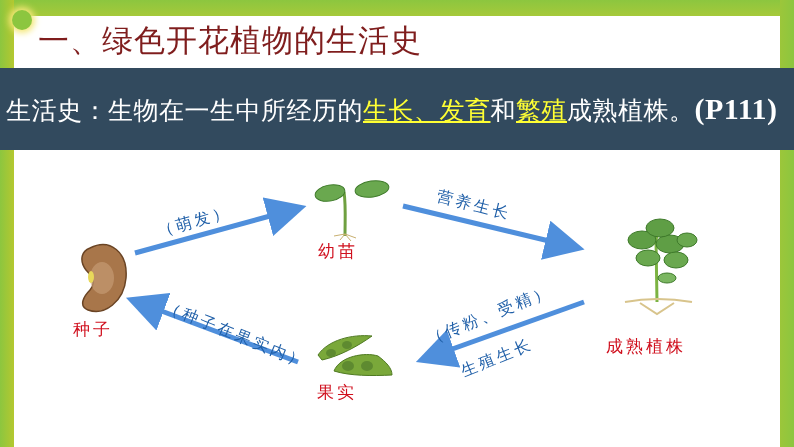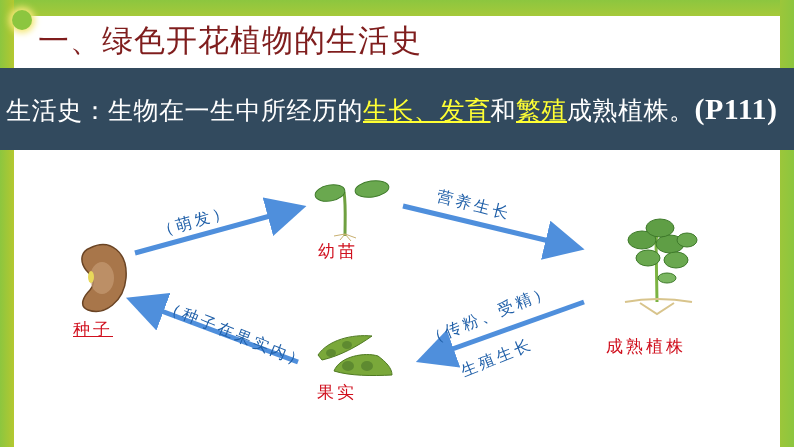--- a/index.html
+++ b/index.html
@@ -79,16 +79,16 @@
     <ellipse cx="367" cy="366" rx="6" ry="5" fill="#5e8a30"></ellipse>
   </g>
 </svg>
 
 <div class="arrow-label" style="left:158px;top:222px;transform:rotate(-16deg);">（萌发）</div>
 <div class="arrow-label" style="left:437px;top:186px;transform:rotate(14deg);">营养生长</div>
 <div class="arrow-label" style="left:428px;top:330px;transform:rotate(-22deg);">（传粉、受精）</div>
 <div class="arrow-label" style="left:462px;top:362px;transform:rotate(-22deg);">生殖生长</div>
 <div class="arrow-label" style="left:165px;top:296px;transform:rotate(22deg);">（种子在果实内）</div>
 
-<div class="stage" style="left:73px;top:318px;text-decoration:underline;">种子</div>
+<div class="stage" style="left:73px;top:318px;">种子</div>
 <div class="stage" style="left:318px;top:240px;">幼苗</div>
 <div class="stage" style="left:606px;top:318px;margin-top:17px;">成熟植株</div>
 <div class="stage" style="left:317px;top:381px;">果实</div>
 
 </body></html>

